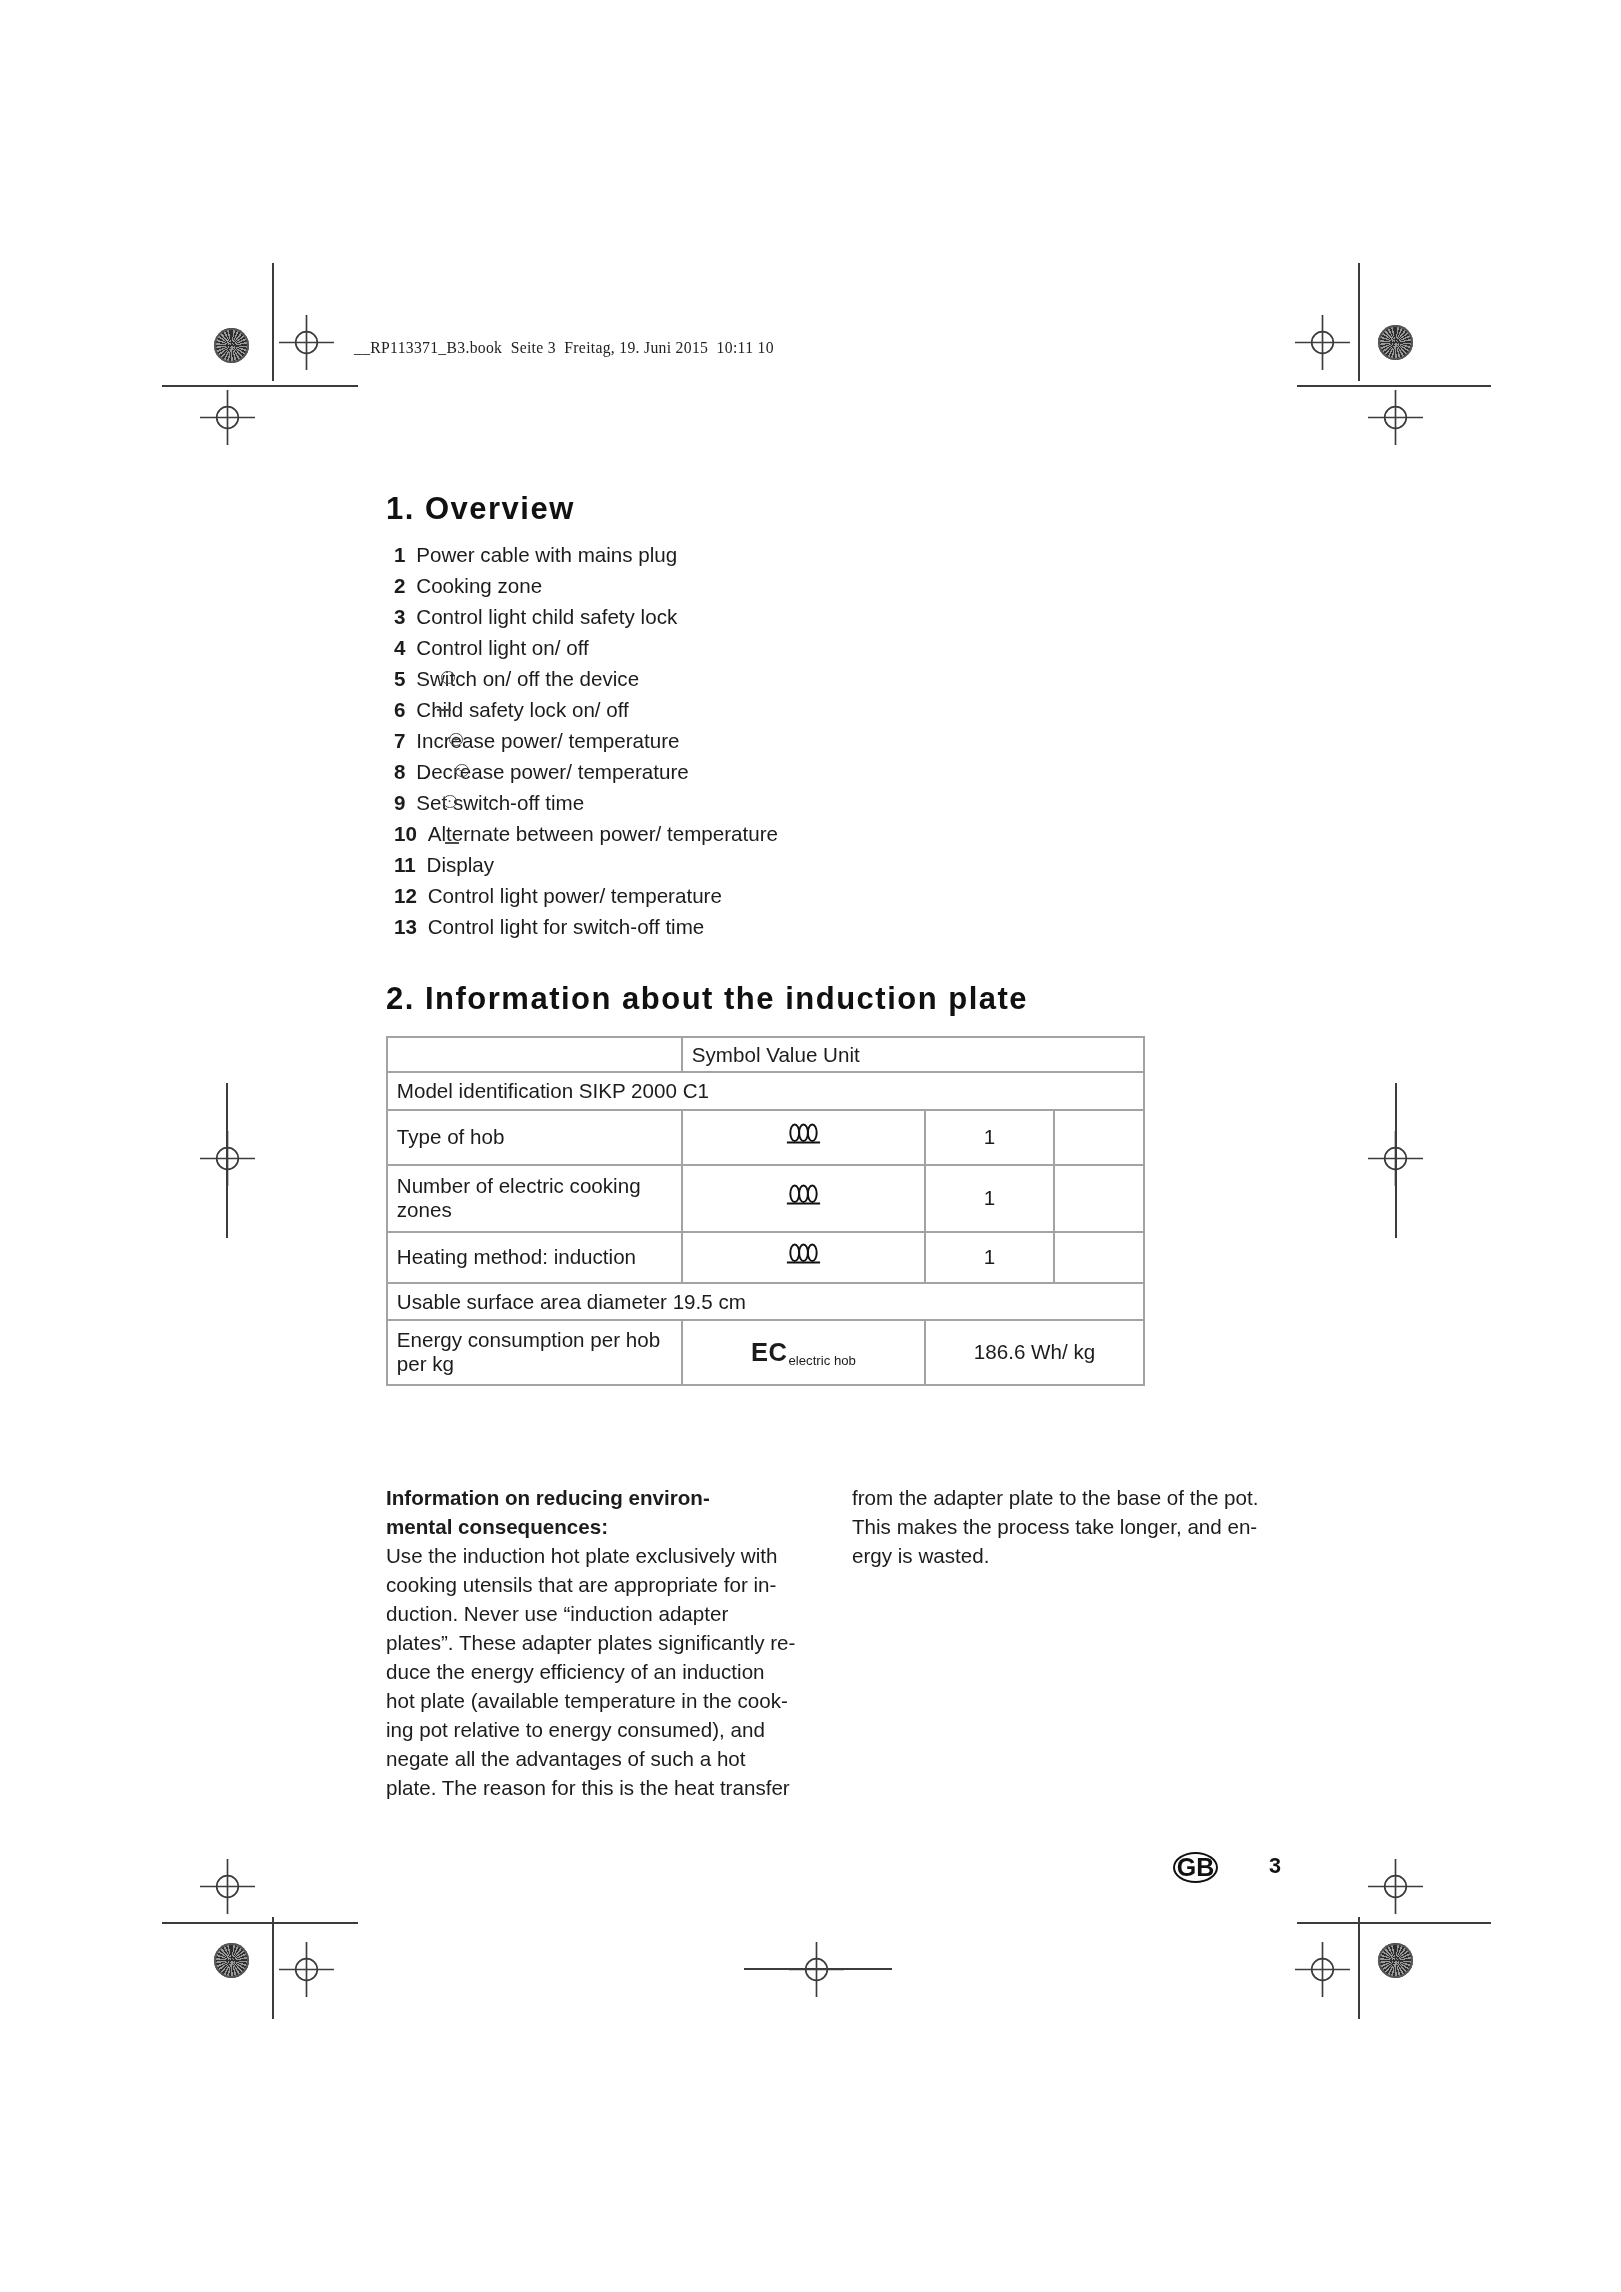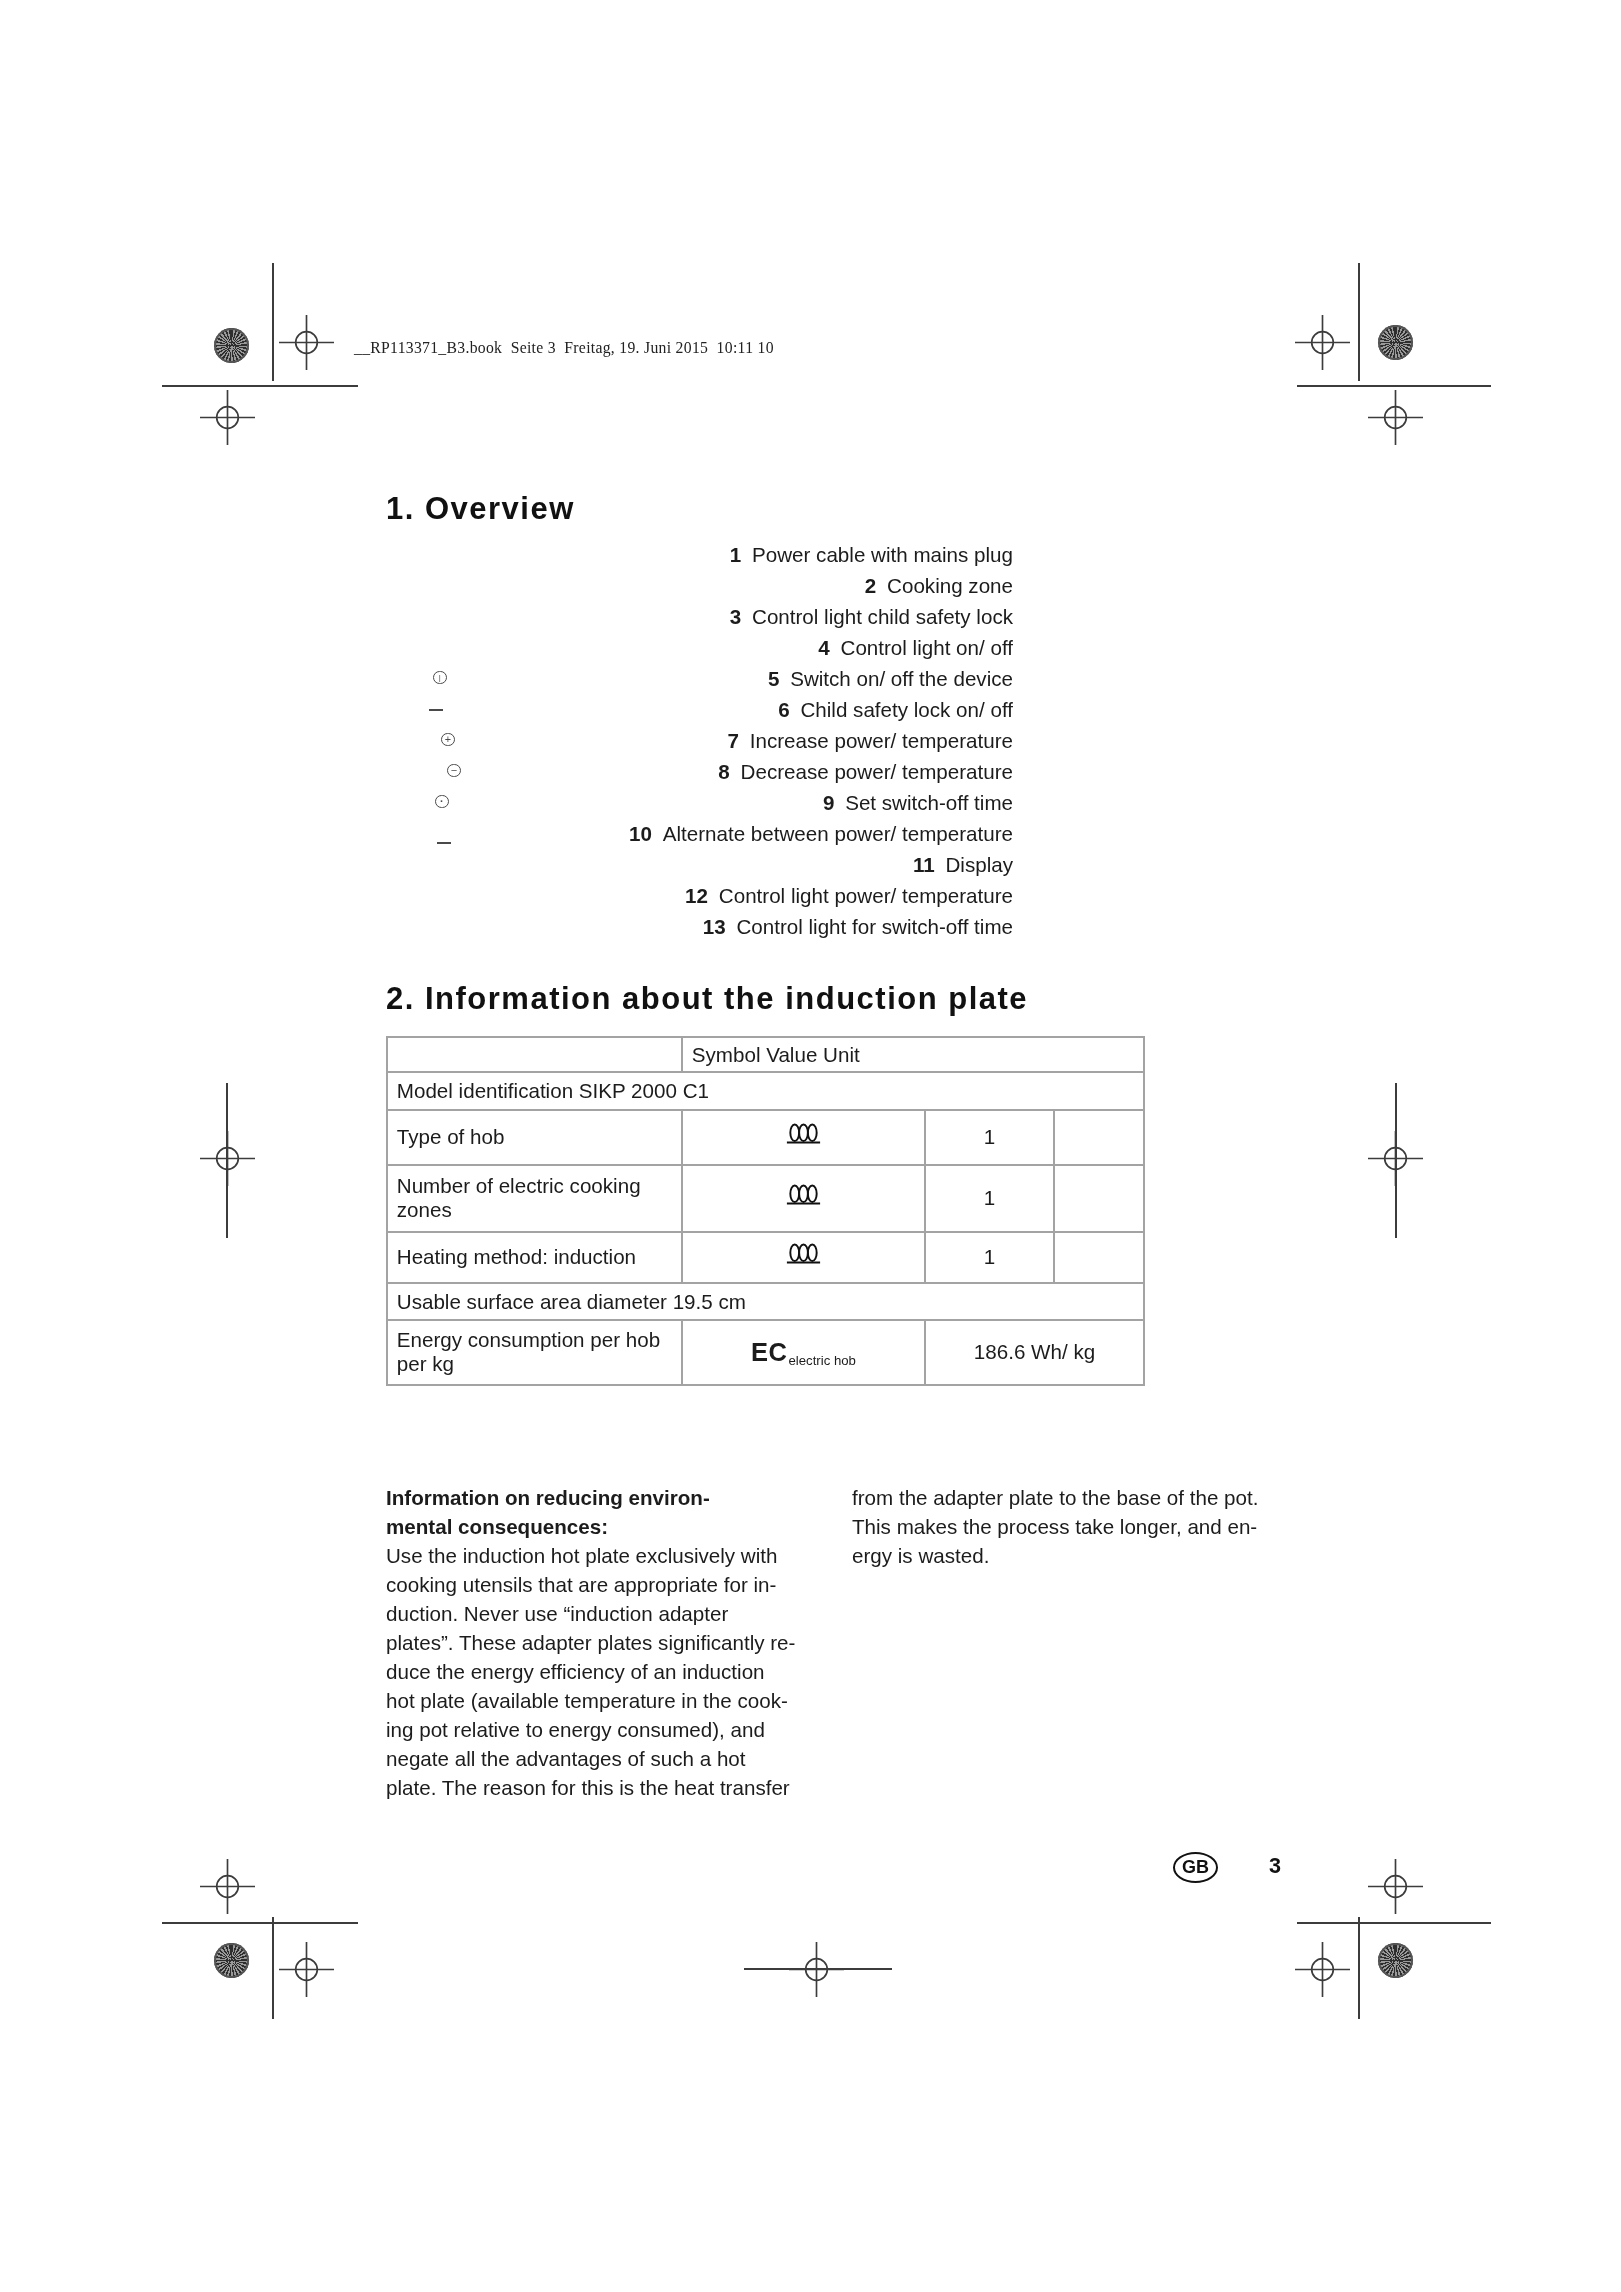--- a/index.html
+++ b/index.html
@@ -30,22 +30,22 @@
 
   
   .sec-title {
     position:absolute; left:386px; margin:0;
     font-size:31px; font-weight:700; letter-spacing:1.5px;
     color:#111;
   }
 
   
   .ov-list {
-    position:absolute; left:386px; top:539px; margin:0; padding:0;
-    list-style:none; font-size:20.6px; line-height:31px; width:627px;text-align:right;
+    position:absolute; left:394px; top:539px; margin:0; padding:0;
+    list-style:none; font-size:20.6px; line-height:31px; width:627px;
   }
   .ov-list li { position:relative; white-space:nowrap; }
   .ov-list .num { font-weight:700; margin-right:10.8px; }
   .ovl { position:absolute; pointer-events:none; }
   .icon-circle {
     width:13.7px; height:13.7px; border:1.5px solid #4a4a4a; border-radius:50%;
     display:flex; align-items:center; justify-content:center;
     font-size:10.8px; line-height:1; color:#4a4a4a; box-sizing:border-box;
   }
   .icon-circle.plus::before  { content:"+"; margin-top:-1px; }
@@ -76,21 +76,21 @@
   .notecol.left  { left:386px; width:470px; }
   .notecol.right { left:852px; width:470px; }
   .note-heading { font-weight:700; white-space:pre-line; }
   .note-text    { white-space:pre-line; }
 
   
   .gb-badge {
     position:absolute; left:1173px; top:1852px; width:45px; height:31px;
     border:2.5px solid #111; border-radius:50%;
     display:flex; align-items:center; justify-content:center;
-    font-size:18px; font-weight:700; color:#111; box-sizing:border-box;
+    font-size:25px; font-weight:700; color:#111; box-sizing:border-box;
   }
   .page-num {
     position:absolute; left:1269px; top:1853px;
     font-size:21.6px; font-weight:700; color:#111;
   }
 </style>
 </head>
 <body>
 
 <div class="sheet">

